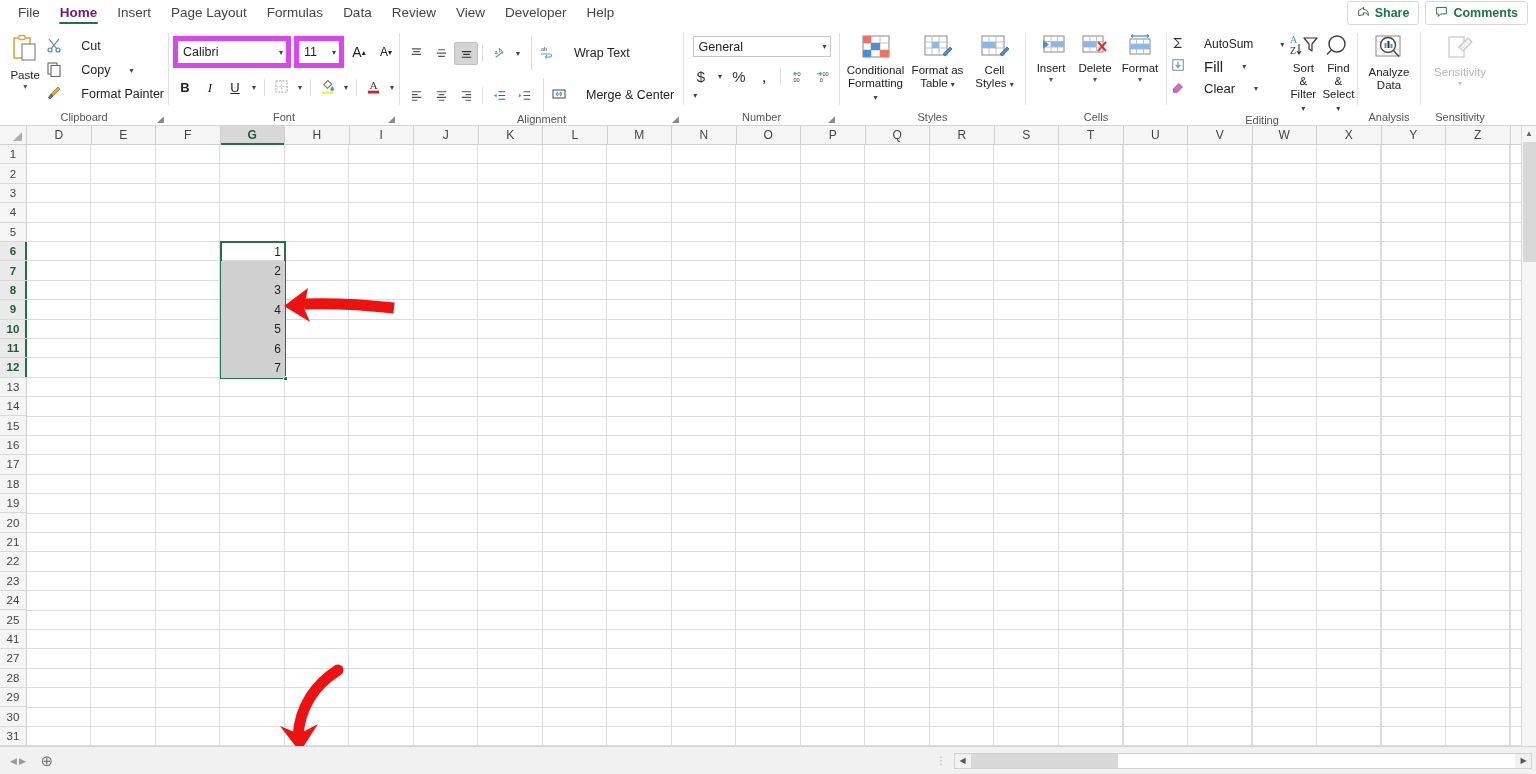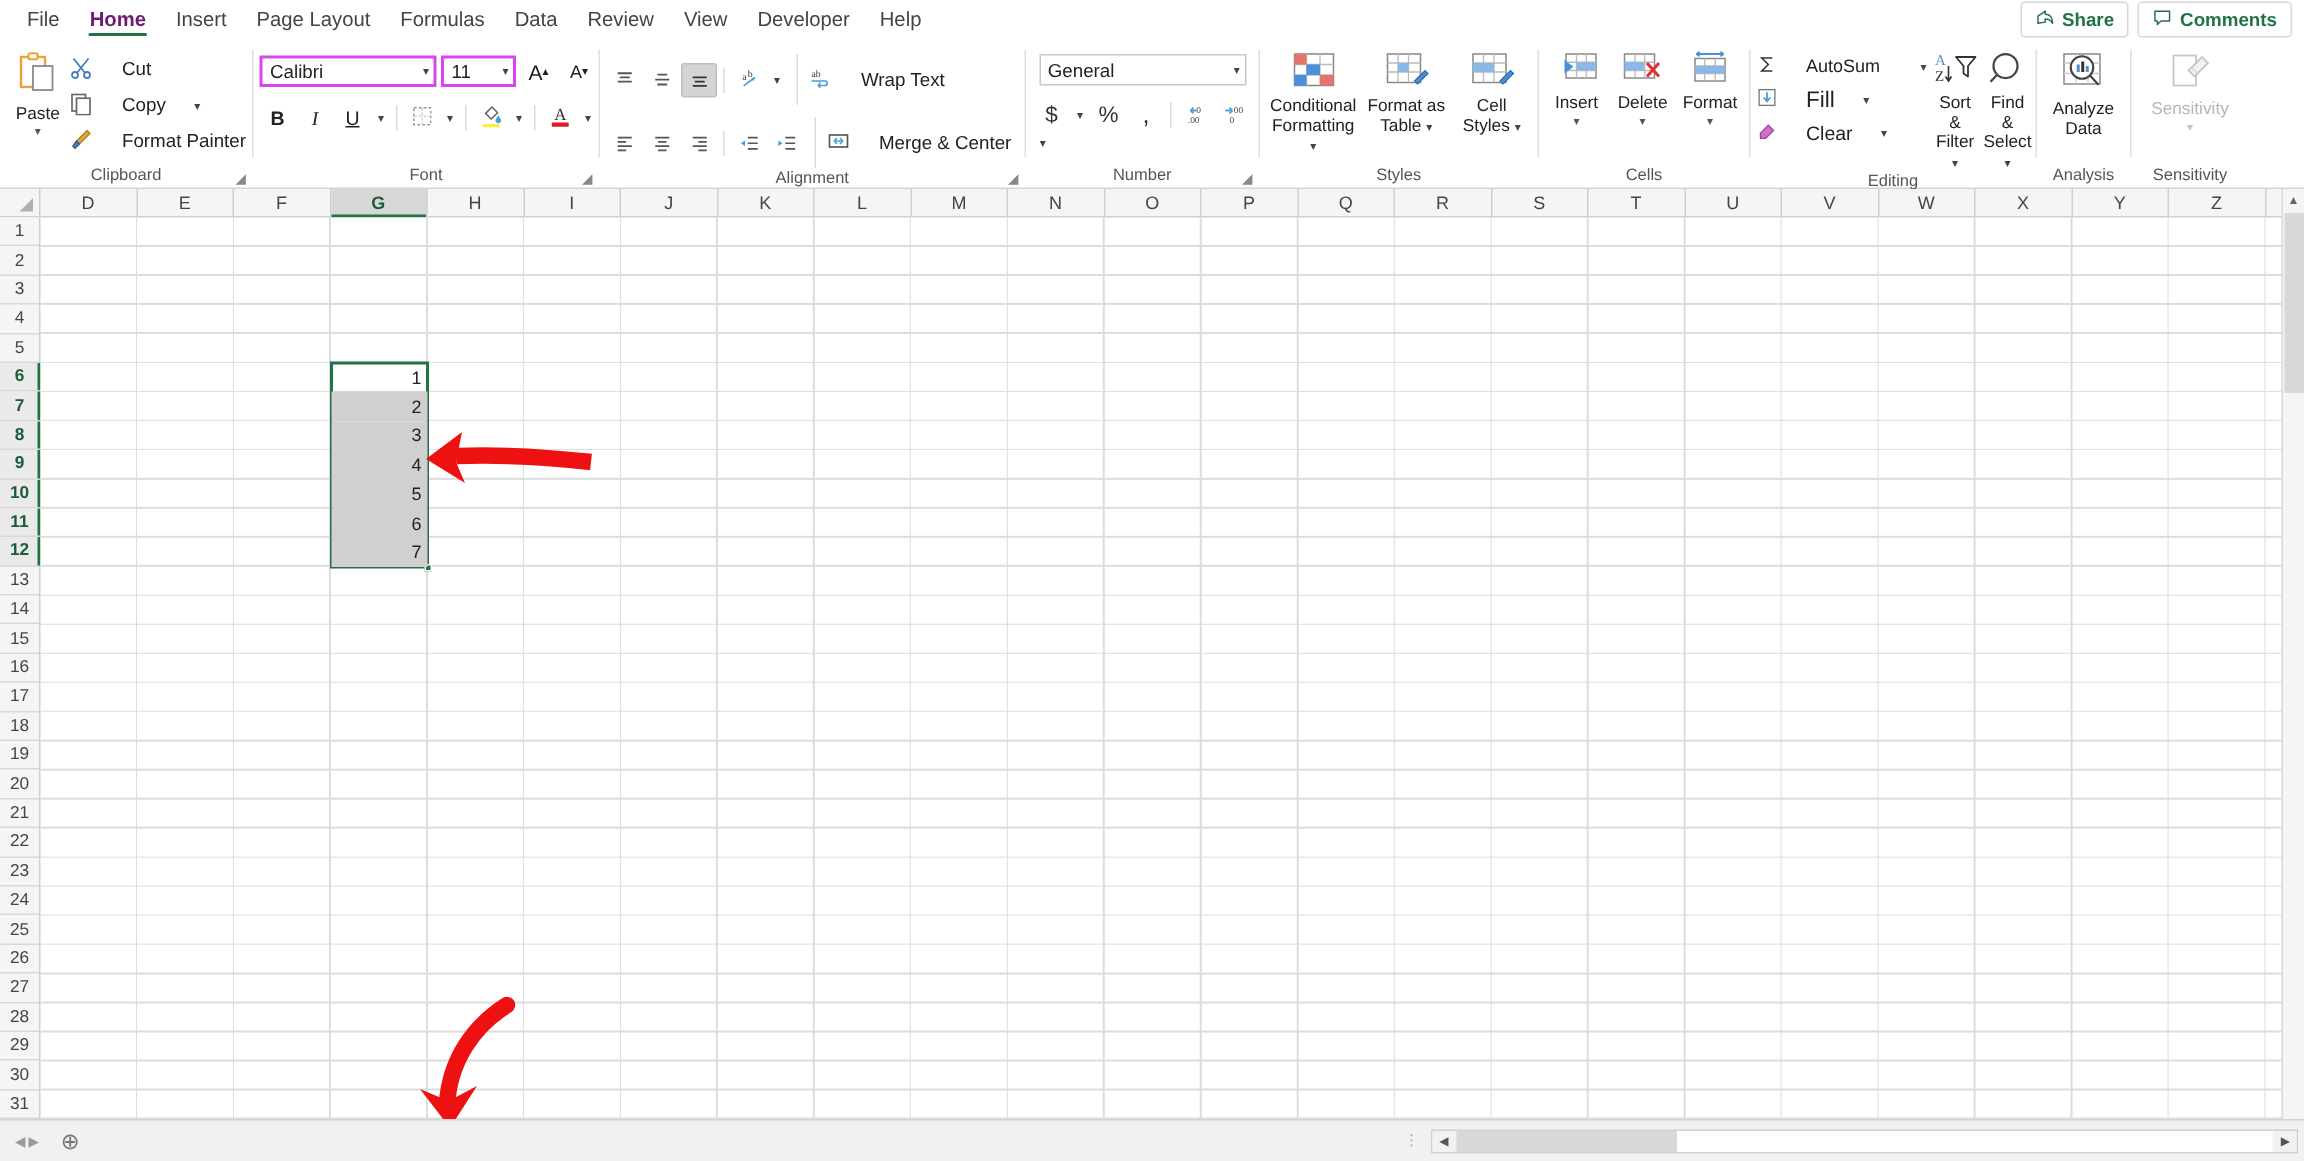--- a/index.html
+++ b/index.html
@@ -55,21 +55,21 @@
   }
   .bigbtn .lbl { margin-top: 2px; text-align: center; line-height: 1.12; }
   .bigbtn .car { font-size: 8px; color: #555; line-height: 8px; margin-top: 1px; }
 
   .smrow { display: flex; align-items: center; gap: 19px; height: 24px; font-size: 12.5px; color: #222; cursor: default; }
   .smrow .t { white-space: nowrap; }
   .car8 { font-size: 8px; color: #444; }
 
   
   .ffield {
-    border: 2px solid #d946ef; background: #fff; height: 21px;
+    border: 5px solid #d946ef; background: #fff; height: 32px;
     display: flex; align-items: center; padding: 0 3px 0 5px;
     font-size: 12.5px; color: #222; cursor: default;
   }
   .ffield .cv { margin-left: auto; font-size: 8px; color: #444; padding-left: 4px; }
   .ibtn {
     width: 24px; height: 23px; display: flex; align-items: center; justify-content: center;
     font-size: 13px; color: #222; cursor: default; border: 1px solid transparent; border-radius: 2px;
   }
   .ibtn.on { background: #d4d4d4; border-color: #c0c0c0; }
   .vsep { width: 1px; height: 17px; background: #dcdcdc; margin: 0 3px; }
@@ -706,21 +706,21 @@
           <div class="rh">16</div>
           <div class="rh">17</div>
           <div class="rh">18</div>
           <div class="rh">19</div>
           <div class="rh">20</div>
           <div class="rh">21</div>
           <div class="rh">22</div>
           <div class="rh">23</div>
           <div class="rh">24</div>
           <div class="rh">25</div>
-          <div class="rh">26</div>
+          <div class="rh">41</div>
           <div class="rh">27</div>
           <div class="rh">28</div>
           <div class="rh">29</div>
           <div class="rh">30</div>
           <div class="rh">31</div>
         </div>
       <div class="cells" id="cells">
         <div class="selbox" id="selbox" style="left: 192.5px; top: 96px; width: 66.5px; height: 137.8px;"></div>
         <div class="selhandle" id="selhandle" style="left: 256px; top: 230.8px;"></div>
       <div class="cell" style="left: 193.5px; top: 97px; width: 64.5px;">1</div>

